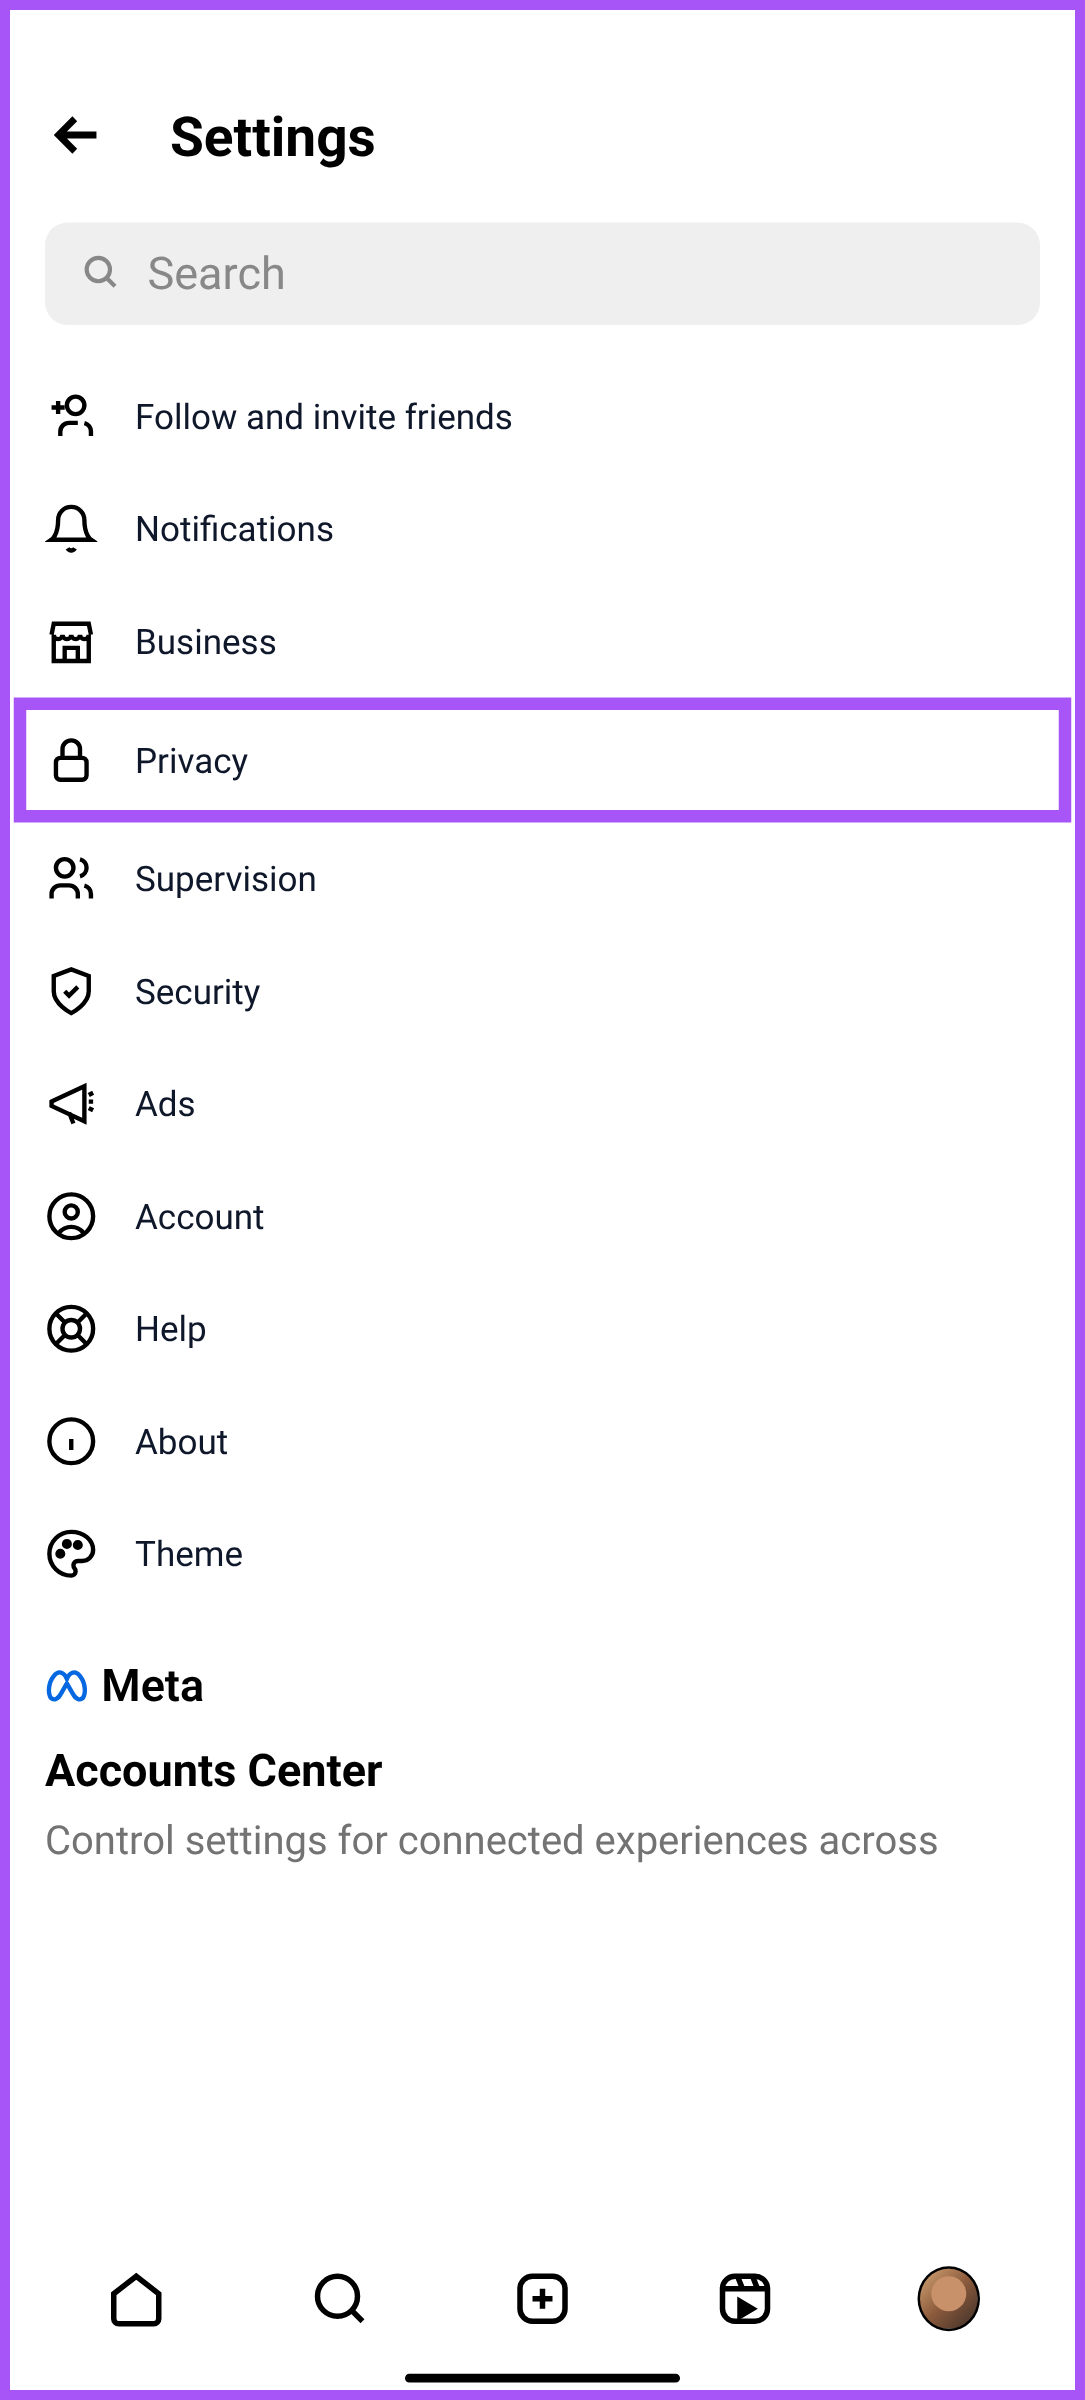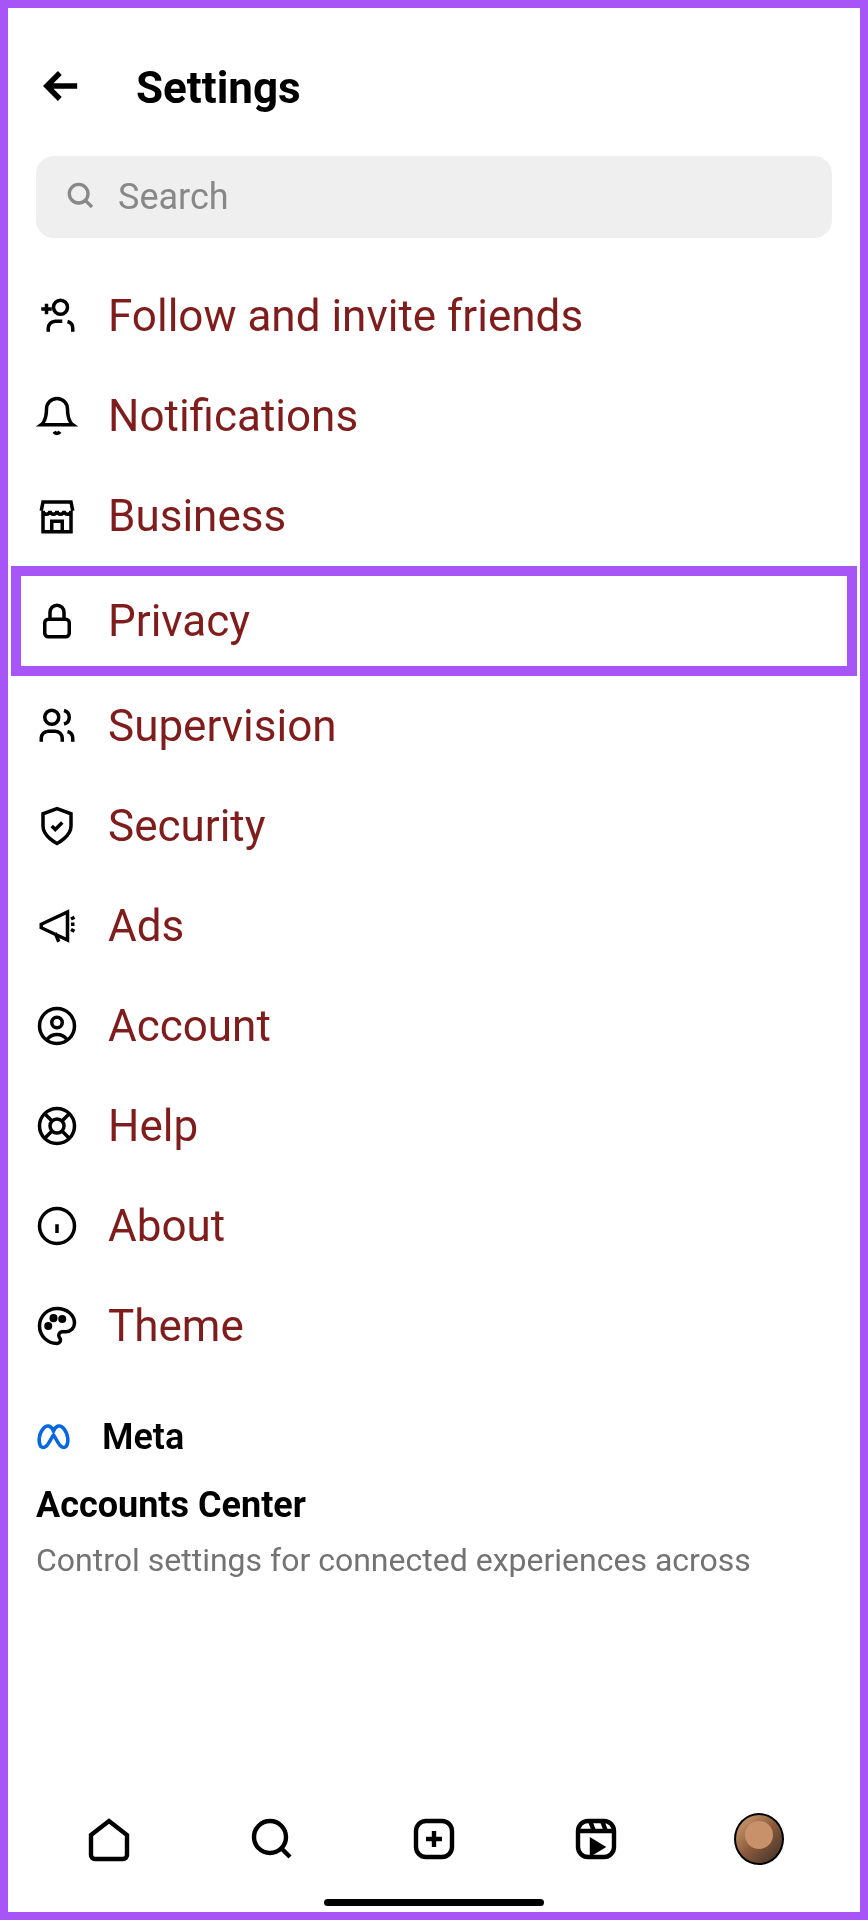--- a/index.html
+++ b/index.html
@@ -24,21 +24,21 @@
     }
     .content {
       padding: 8px 8px 0 8px;
       height: 100%;
       display: flex;
       flex-direction: column;
     }
     .header {
       display: flex;
       align-items: center;
-      padding: 52px 28px 40px 28px;
+      padding: 74px 28px 40px 28px;
       gap: 48px;
     }
     .back-icon svg {
       width: 52px;
       height: 52px;
       stroke: #000;
       stroke-width: 2.5;
       fill: none;
     }
     .title {
@@ -100,31 +100,31 @@
       justify-content: center;
     }
     .menu-icon svg {
       width: 42px;
       height: 42px;
       stroke: #000;
       stroke-width: 2;
       fill: none;
     }
     .menu-label {
-      font-size: 44px;
-      color: #7f1d1d;
+      font-size: 28px;
+      color: #0f172a;
       font-weight: 400;
     }
     .meta-section {
       padding: 40px 28px 0 28px;
     }
     .meta-logo {
       display: flex;
       align-items: center;
-      gap: 24px;
+      gap: 3px;
     }
     .meta-logo svg {
       width: 42px;
       height: 28px;
     }
     .meta-text {
       font-size: 36px;
       font-weight: 600;
       color: #000;
     }

